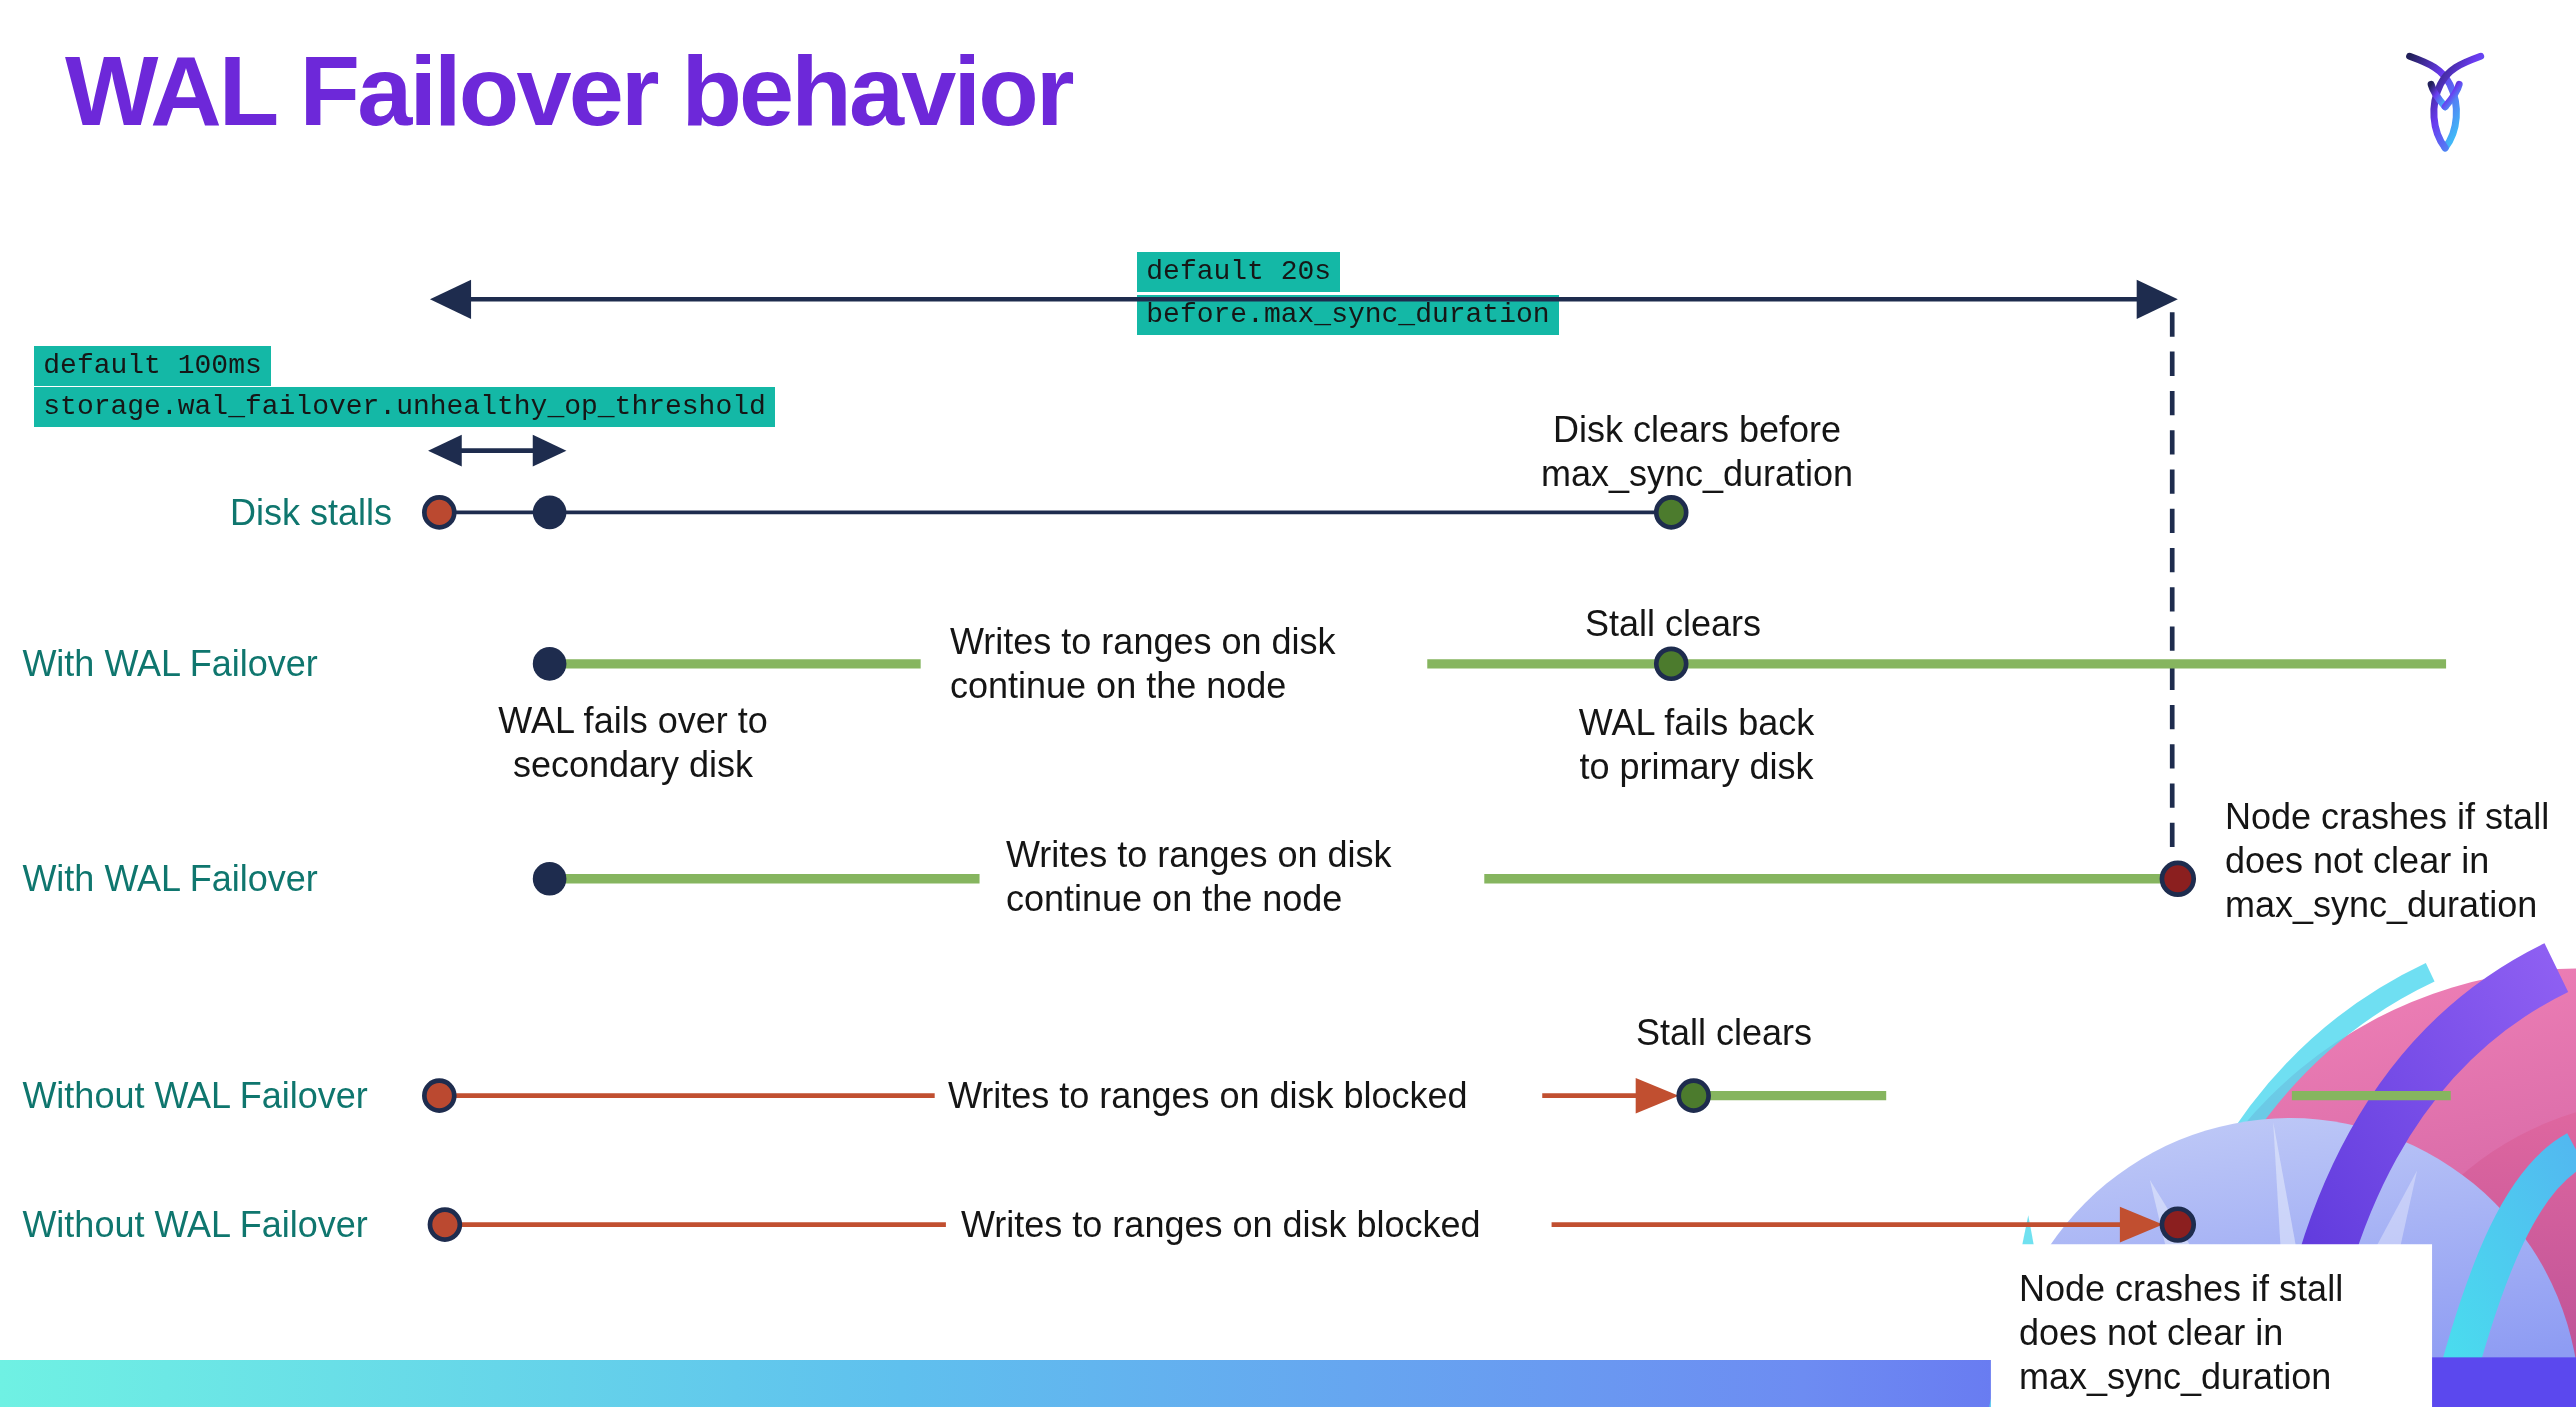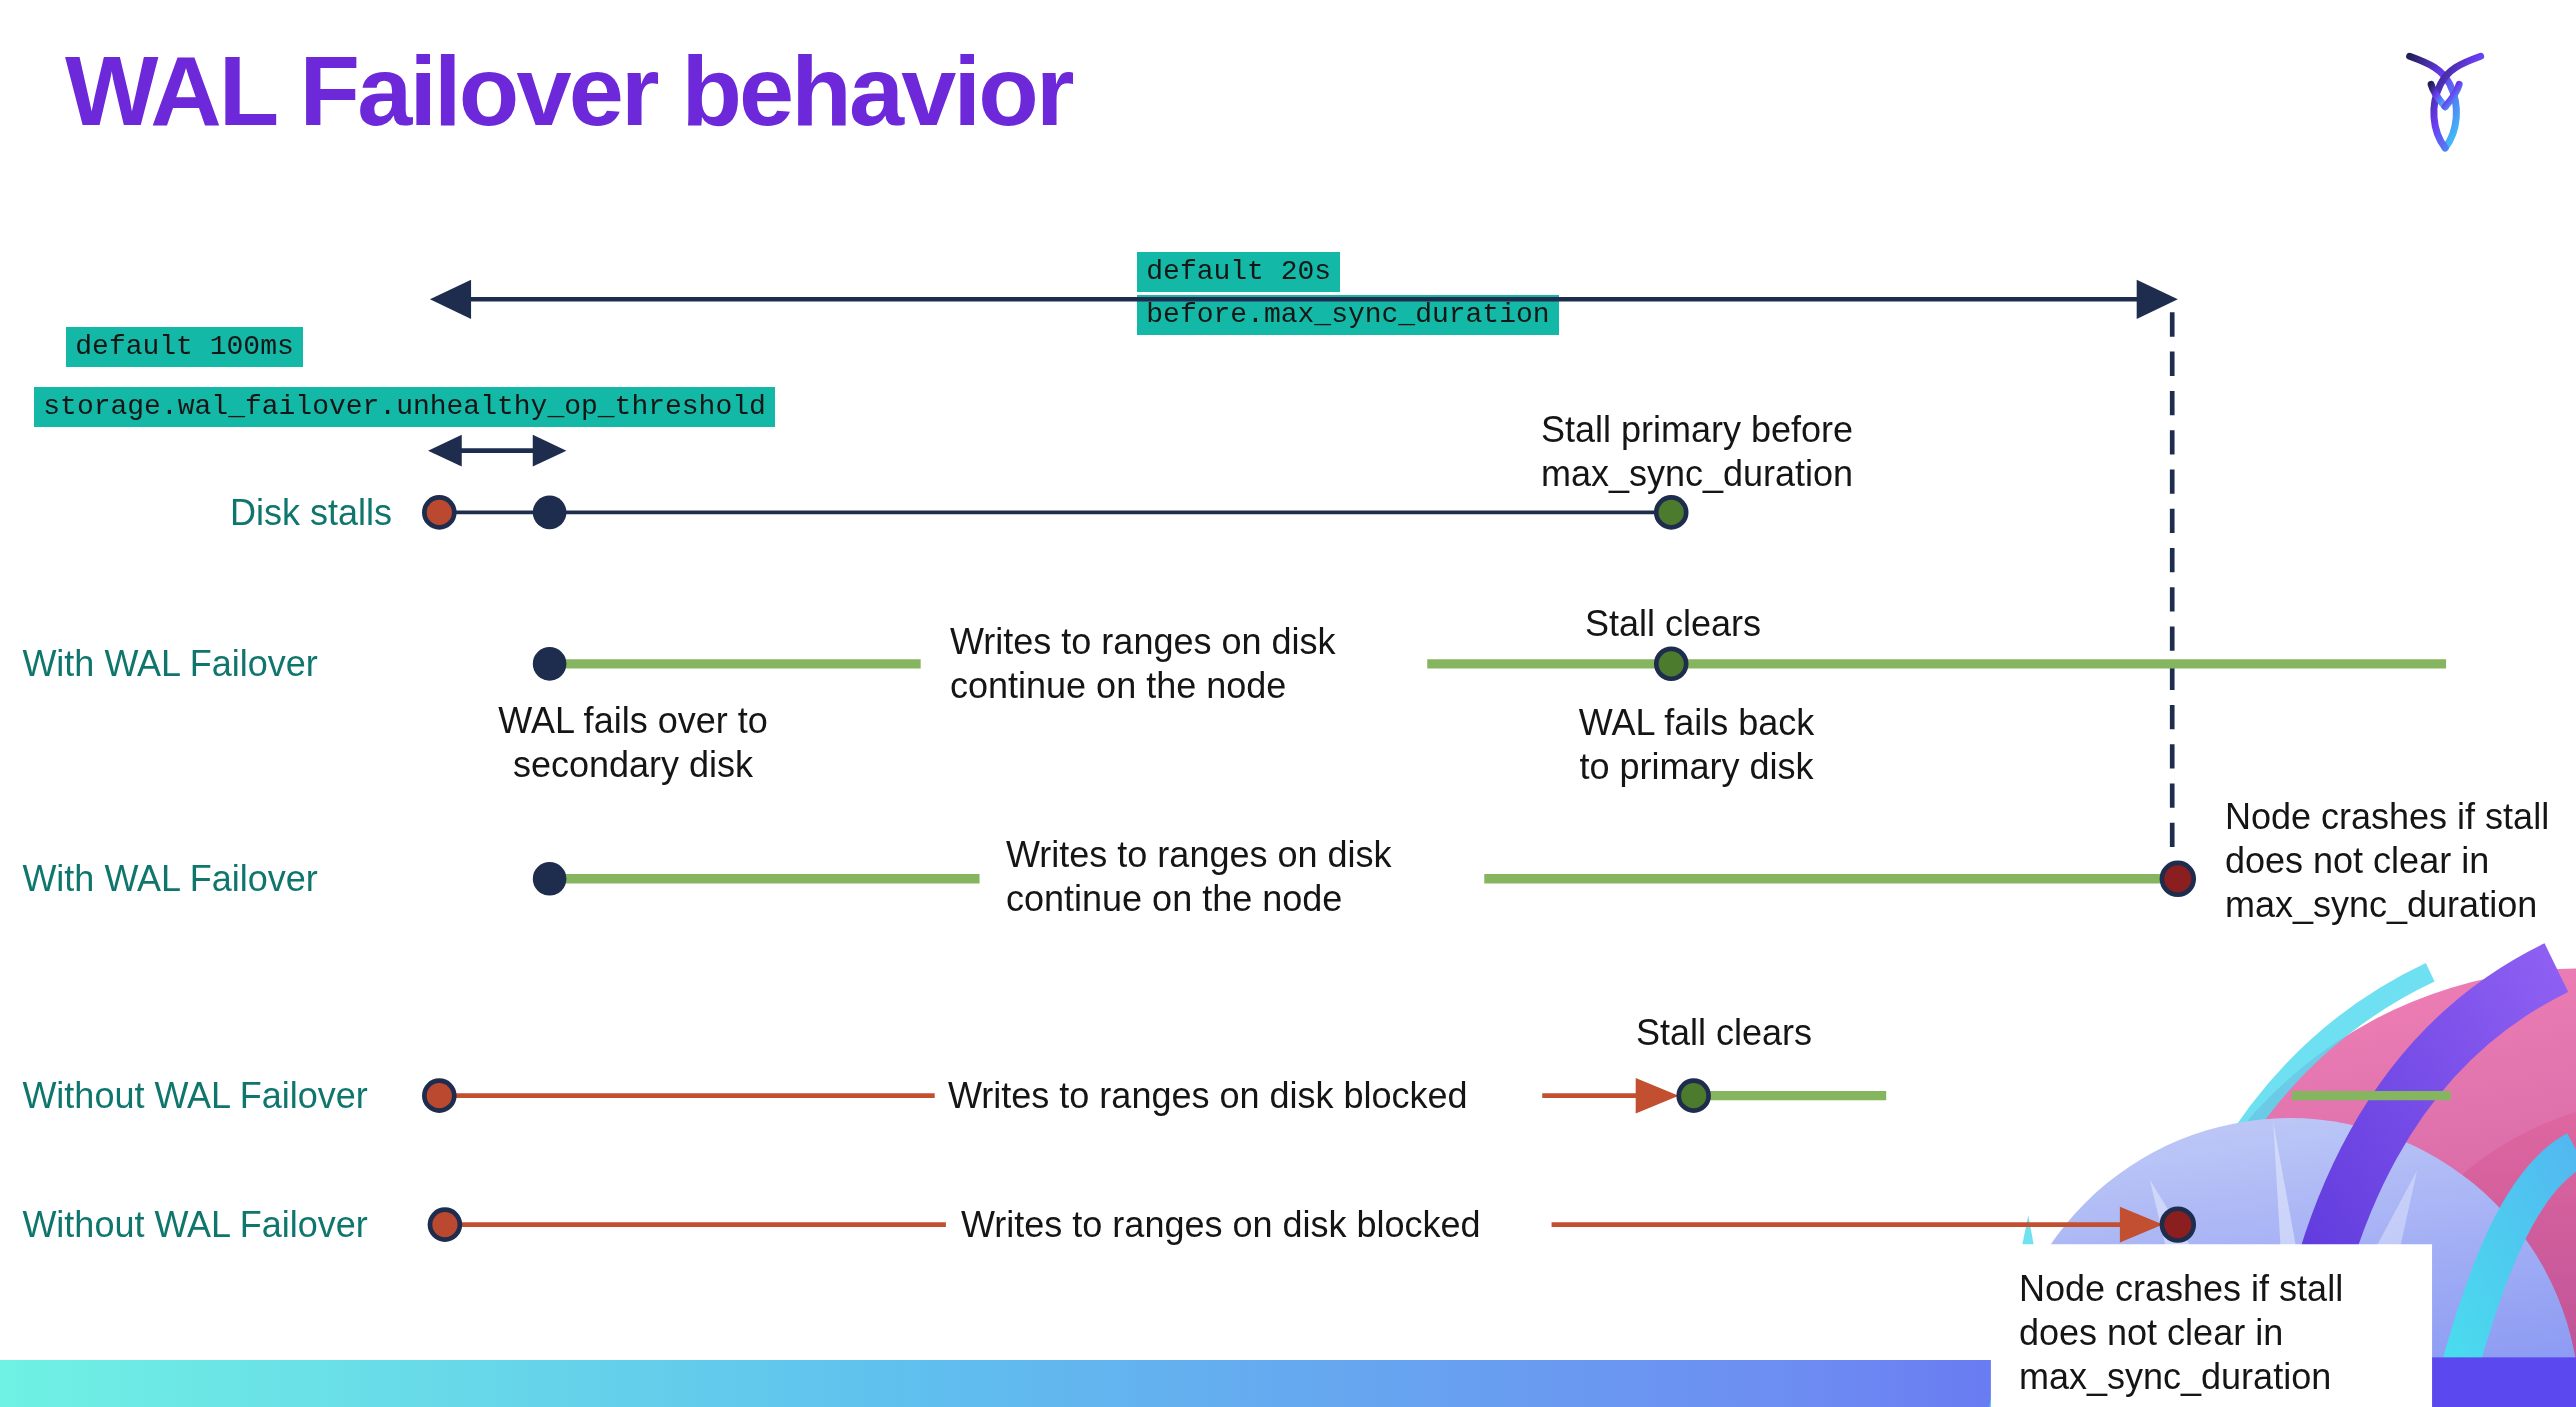--- a/index.html
+++ b/index.html
@@ -35,21 +35,21 @@
 
 <div class="canvas">
 
   <div class="layer z0">
     <div class="bottom-bar"></div>
   </div>
 
   <div class="layer z1">
     <div class="abs mono-label" style="left:1137px;top:252px;">default 20s</div>
     <div class="abs mono-label" style="left:1137px;top:295px;">before.max_sync_duration</div>
-    <div class="abs mono-label" style="left:34px;top:327px;margin-left:32px;">default 100ms</div>
+    <div class="abs mono-label" style="left:34px;top:346px;">default 100ms</div>
     <div class="abs mono-label" style="left:34px;top:387px;">storage.wal_failover.unhealthy_op_threshold</div>
   </div>
 
   <svg class="layer z2" width="2576" height="1408" viewBox="0 0 2756 1506">
     <defs>
       <linearGradient id="gLogo" x1="0" y1="0" x2="0.8" y2="1">
         <stop offset="0" stop-color="#22205a"></stop>
         <stop offset="0.45" stop-color="#6a3af0"></stop>
         <stop offset="1" stop-color="#41b7f7"></stop>
       </linearGradient>
@@ -153,21 +153,21 @@
 
   <div class="layer z3">
     <div class="abs title" style="left:65px;top:34px;">WAL Failover behavior</div>
 
     <div class="abs row-label" style="left:230px;top:492px;">Disk stalls</div>
     <div class="abs row-label" style="left:22.4px;top:643px;">With WAL Failover</div>
     <div class="abs row-label" style="left:22.4px;top:858px;">With WAL Failover</div>
     <div class="abs row-label" style="left:22.4px;top:1075px;">Without WAL Failover</div>
     <div class="abs row-label" style="left:22.4px;top:1204px;">Without WAL Failover</div>
 
-    <div class="abs note center" style="left:1496px;top:408px;width:402px;">Stall primary before
+    <div class="abs note center" style="left:1496px;top:408px;width:402px;">Disk clears before
 max_sync_duration</div>
 
     <div class="abs note" style="left:950px;top:620px;">Writes to ranges on disk
 continue on the node</div>
     <div class="abs note center" style="left:1533px;top:602px;width:280px;">Stall clears</div>
     <div class="abs note center" style="left:1505px;top:701px;width:383px;">WAL fails  back
 to primary disk</div>
     <div class="abs note center" style="left:432px;top:699px;width:402px;">WAL fails over to
 secondary disk</div>
 

